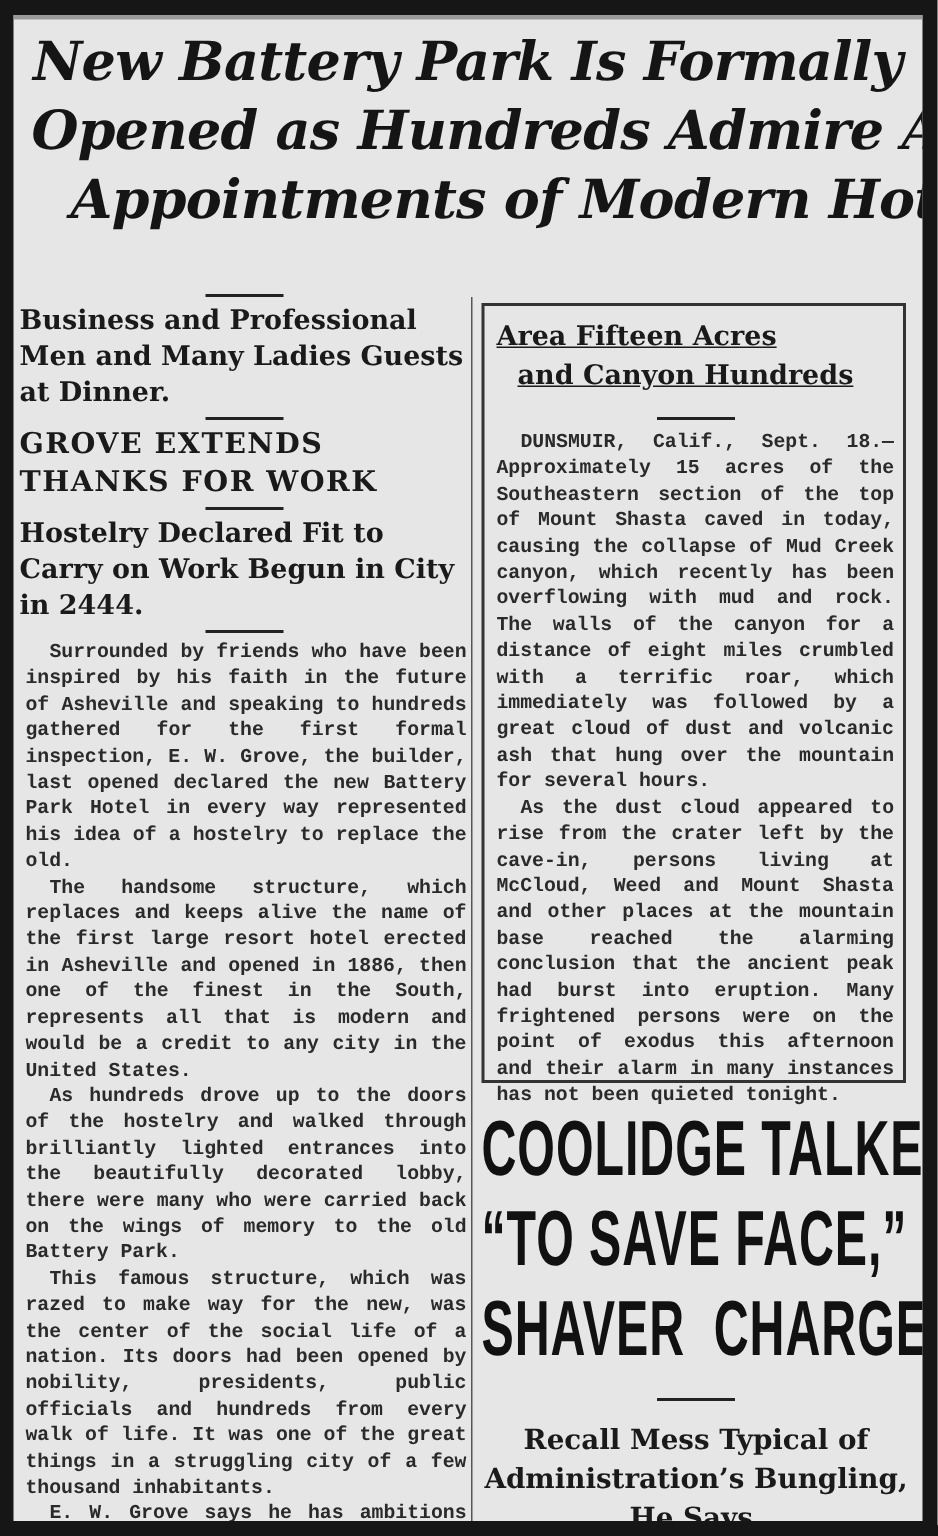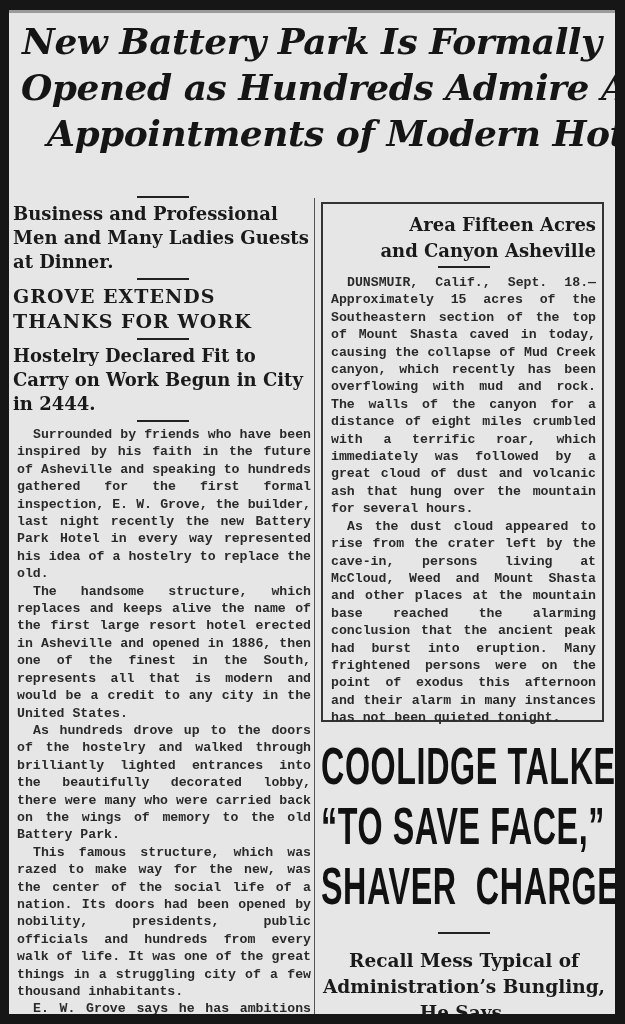--- a/index.html
+++ b/index.html
@@ -29,21 +29,21 @@
   .deck.caps { font-size:19px; letter-spacing:1px; line-height:25px; }
   .body {
     font-family:"Liberation Mono", monospace; font-size:13.2px; line-height:17.4px;
     color:#2a2a2a; text-align:justify; margin:0 2px 0 4px; font-weight:bold;
   }
   .body p { margin:0; text-indent:16px; }
   .box {
     border:2px solid #333; margin:2px 0 0 2px; width:283px; height:520px;
     box-sizing:border-box; padding:8px 6px 0 8px; position:relative;
   }
-  .box .deck { font-size:18px; line-height:26px; text-align:right; margin:0 0 2px 0; }
+  .box .deck { font-size:18px; line-height:26px; text-align:left; margin:0 0 14px 0;text-decoration:underline; }
   .box .body { margin:0; }
   .condensed {
     font-family:"Liberation Sans", sans-serif; font-weight:bold;
     transform:scaleX(0.62); transform-origin:left top; white-space:nowrap;
     font-size:52px; line-height:60px; color:#111; letter-spacing:1px;
     width:470px; margin-left:2px;
   }
   .cond-wrap { height:186px; margin-top:14px; overflow:visible; }
   .sub-deck { font-family:"DejaVu Serif", serif; font-weight:bold; text-align:center; font-size:18.5px; line-height:26px; color:#1a1a1a; margin-top:14px; }
 </style>
@@ -61,35 +61,35 @@
 
   <div class="col-left">
     <div class="rule"></div>
     <div class="deck">Business and Professional Men and Many Ladies Guests at Dinner.</div>
     <div class="rule"></div>
     <div class="deck caps">GROVE EXTENDS THANKS FOR WORK</div>
     <div class="rule"></div>
     <div class="deck">Hostelry Declared Fit to Carry on Work Begun in City in 2444.</div>
     <div class="rule" style="margin-bottom:4px"></div>
     <div class="body">
-      <p>Surrounded by friends who have been inspired by his faith in the future of Asheville and speaking to hundreds gathered for the first formal inspection, E. W. Grove, the builder, last night recently the new Battery Park Hotel in every way represented his idea of a hostelry to replace the old.</p>
+      <p>Surrounded by friends who have been inspired by his faith in the future of Asheville and speaking to hundreds gathered for the first formal inspection, E. W. Grove, the builder, last opened declared the new Battery Park Hotel in every way represented his idea of a hostelry to replace the old.</p>
       <p>The handsome structure, which replaces and keeps alive the name of the first large resort hotel erected in Asheville and opened in 1886, then one of the finest in the South, represents all that is modern and would be a credit to any city in the United States.</p>
       <p>As hundreds drove up to the doors of the hostelry and walked through brilliantly lighted entrances into the beautifully decorated lobby, there were many who were carried back on the wings of memory to the old Battery Park.</p>
       <p>This famous structure, which was razed to make way for the new, was the center of the social life of a nation. Its doors had been opened by nobility, presidents, public officials and hundreds from every walk of life. It was one of the great things in a struggling city of a few thousand inhabitants.</p>
       <p>E. W. Grove says he has ambitions for the new Battery Park to fill the place of the old in the</p>
     </div>
   </div>
 
   <div class="col-div"></div>
 
   <div class="col-right">
     <div class="box">
       <div class="deck">
         <div>Area Fifteen Acres</div>
-        <div style="padding-left:14px">and Canyon Asheville</div>
+        <div style="padding-left:14px">and Canyon Hundreds</div>
       </div>
       <div class="rule" style="margin-bottom:6px"></div>
       <div class="body">
         <p>DUNSMUIR, Calif., Sept. 18.—Approximately 15 acres of the Southeastern section of the top of Mount Shasta caved in today, causing the collapse of Mud Creek canyon, which recently has been overflowing with mud and rock. The walls of the canyon for a distance of eight miles crumbled with a terrific roar, which immediately was followed by a great cloud of dust and volcanic ash that hung over the mountain for several hours.</p>
         <p>As the dust cloud appeared to rise from the crater left by the cave-in, persons living at McCloud, Weed and Mount Shasta and other places at the mountain base reached the alarming conclusion that the ancient peak had burst into eruption. Many frightened persons were on the point of exodus this afternoon and their alarm in many instances has not been quieted tonight.</p>
       </div>
     </div>
 
     <div class="cond-wrap">
       <div class="condensed">COOLIDGE TALKED</div>

